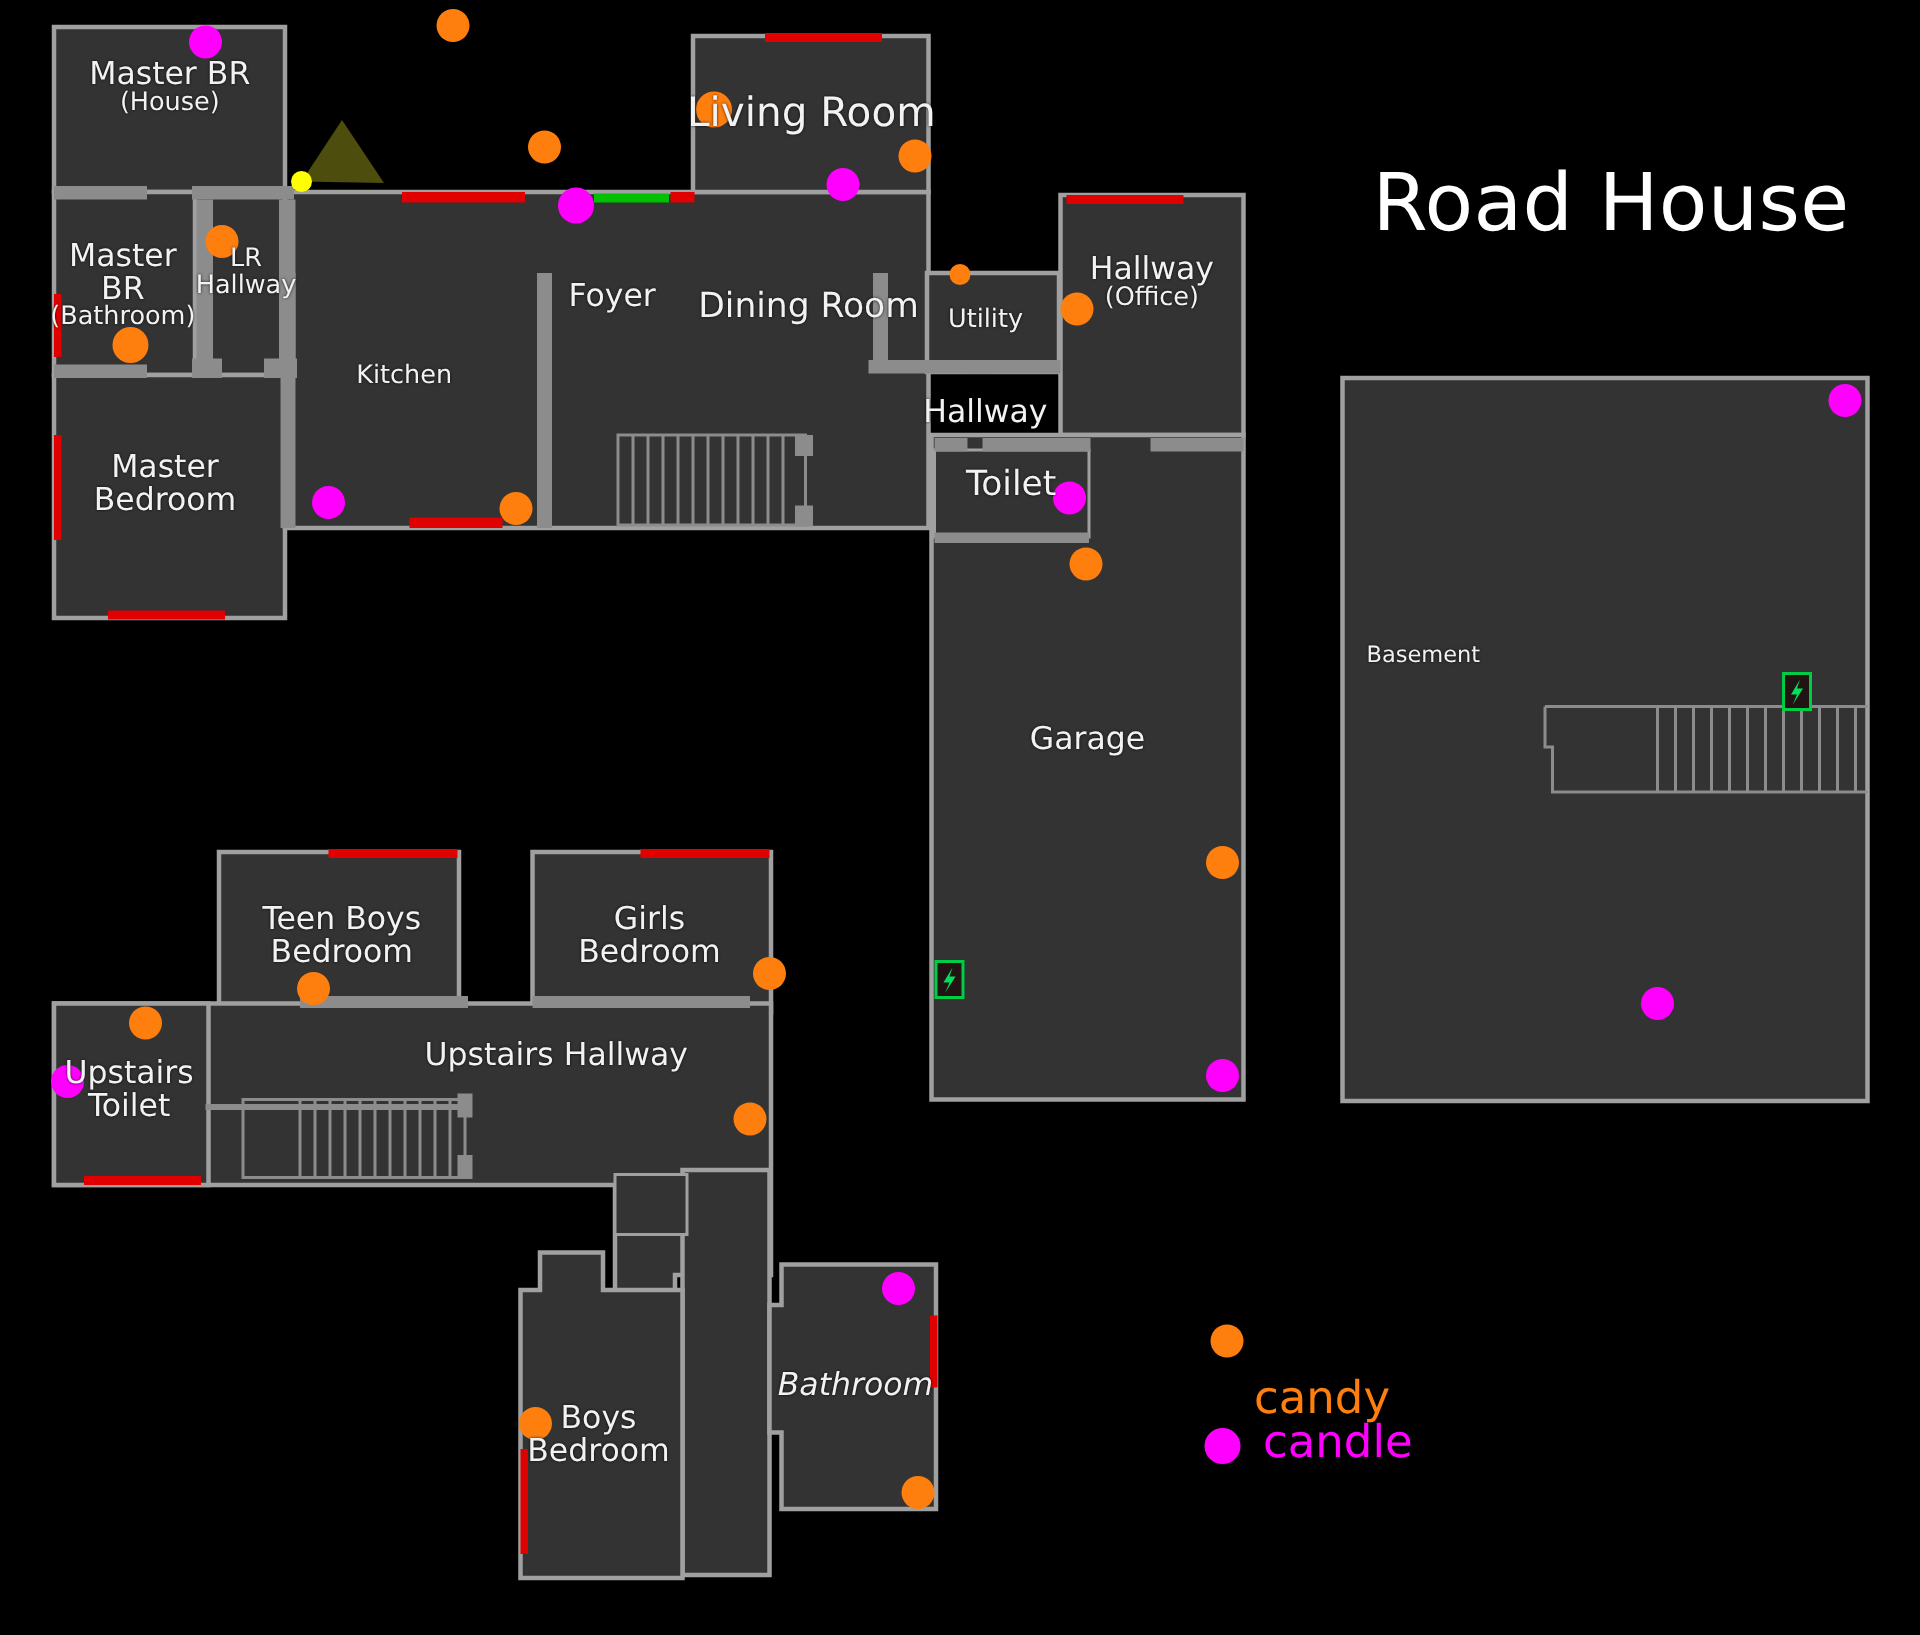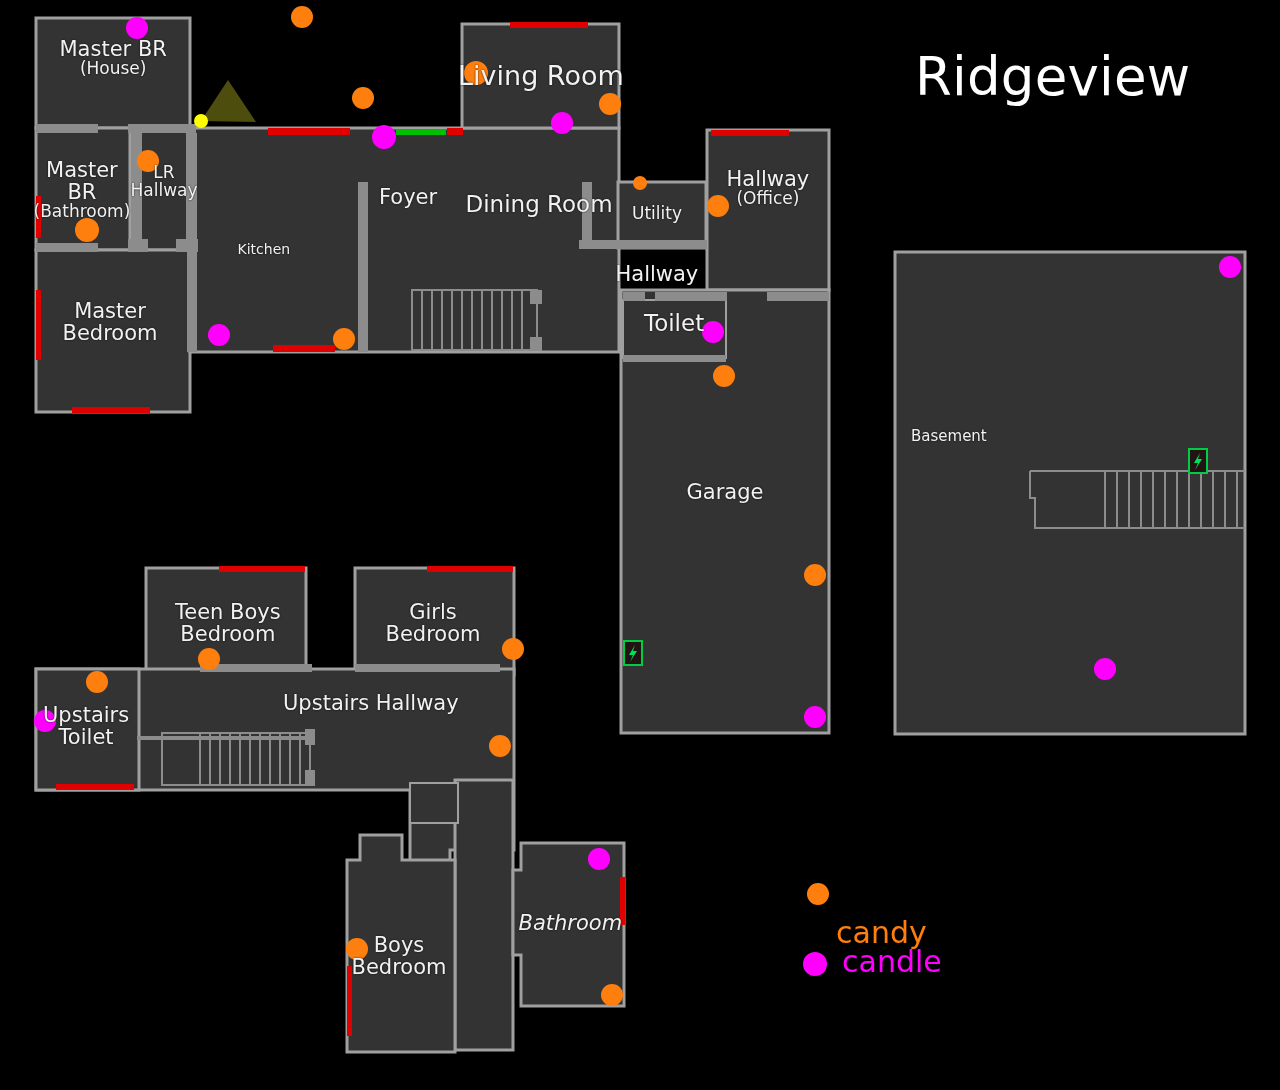--- a/index.html
+++ b/index.html
@@ -210,39 +210,39 @@
         <circle cx="1230" cy="267" r="11" fill="#ff00ff"></circle>
         <circle cx="1105" cy="669" r="11" fill="#ff00ff"></circle>
       </g>
 </svg>
 
 <div id="labels">
       <div class="room-label" style="left: 59.5px; top: 38px;"><div style="font-size: 21px;">Master BR</div><div style="font-size: 17px;">(House)</div></div>
       <div class="room-label" style="left: 33.5px; top: 159px;"><div style="font-size: 21px;">Master</div><div style="font-size: 21px;">BR</div><div style="font-size: 17px;">(Bathroom)</div></div>
       <div class="room-label" style="left: 130.5px; top: 164px;"><div style="font-size: 17px;">LR</div><div style="font-size: 17px;">Hallway</div></div>
       <div class="room-label" style="left: 62.5px; top: 300px;"><div style="font-size: 21px;">Master</div><div style="font-size: 21px;">Bedroom</div></div>
-      <div class="room-label" style="left: 237.5px; top: 242px;"><div style="font-size: 14px;">Kitchen</div></div>
+      <div class="room-label" style="left: 237.5px; top: 242px;"><div style="font-size: 17px;">Kitchen</div></div>
       <div class="room-label" style="left: 379px; top: 186px;"><div style="font-size: 21px;">Foyer</div></div>
       <div class="room-label" style="left: 458px; top: 62px;"><div style="font-size: 27px;">Living Room</div></div>
       <div class="room-label" style="left: 465.5px; top: 192px;"><div style="font-size: 23px;">Dining Room</div></div>
       <div class="room-label" style="left: 632px; top: 205px;"><div style="font-size: 17px;">Utility</div></div>
       <div class="room-label" style="left: 726.5px; top: 168px;"><div style="font-size: 21px;">Hallway</div><div style="font-size: 17px;">(Office)</div></div>
       <div class="room-label" style="left: 615.5px; top: 263px;"><div style="font-size: 21px;">Hallway</div></div>
       <div class="room-label" style="left: 644px; top: 311px;"><div style="font-size: 23px;">Toilet</div></div>
       <div class="room-label" style="left: 686.5px; top: 481px;"><div style="font-size: 21px;">Garage</div></div>
       <div class="room-label" style="left: 911px; top: 429px;"><div style="font-size: 15px;">Basement</div></div>
       <div class="room-label" style="left: 175px; top: 601px;"><div style="font-size: 21px;">Teen Boys</div><div style="font-size: 21px;">Bedroom</div></div>
       <div class="room-label" style="left: 385.5px; top: 601px;"><div style="font-size: 21px;">Girls</div><div style="font-size: 21px;">Bedroom</div></div>
       <div class="room-label" style="left: 43px; top: 704px;"><div style="font-size: 21px;">Upstairs</div><div style="font-size: 21px;">Toilet</div></div>
       <div class="room-label" style="left: 283px; top: 692px;"><div style="font-size: 21px;">Upstairs Hallway</div></div>
       <div class="room-label" style="left: 351.5px; top: 934px;"><div style="font-size: 21px; text-align: center;">Boys</div><div style="font-size: 21px;">Bedroom</div></div>
       <div class="room-label" style="left: 518.5px; top: 912px;"><div style="font-size: 21px; font-style: italic;">Bathroom</div></div>
     </div>
 
-<div class="title" style="left:915px;top:47px;"><span>Ridgeview</span><br></div>
+<div class="title" style="left:915px;top:47px;"><br><span>Road House</span></div>
 
 <div>
   <div class="legend-dot" style="left:807px;top:883px;width:22px;height:22px;background:#ff7f0e;"></div>
   <div class="legend-label" style="left:836px;top:915px;color:#ff7f0e;">candy</div>
 
   <div class="legend-dot" style="left:803px;top:952px;width:24px;height:24px;background:#ff00ff;"></div>
   <div class="legend-label" style="left:842px;top:944px;color:#ff00ff;">candle</div>
 </div>
 
 </div>

